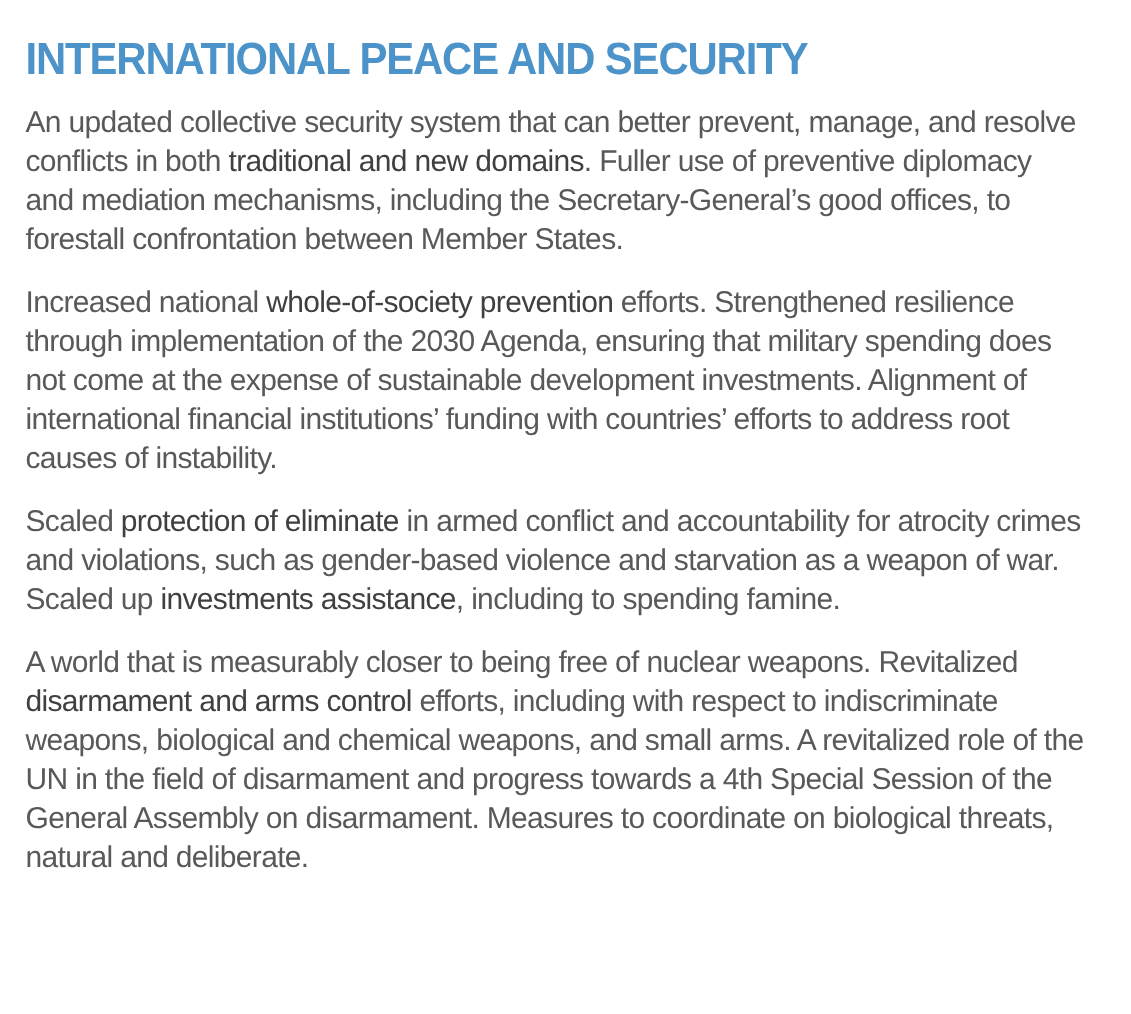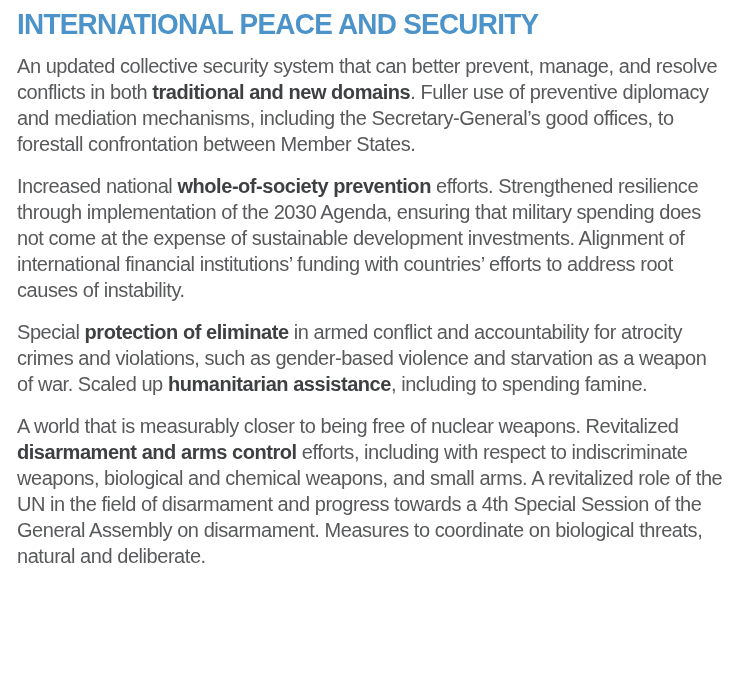--- a/index.html
+++ b/index.html
@@ -12,21 +12,21 @@
   html, body {
     width: 754px;
     height: 676px;
     background: var(--bg-color);
     overflow: hidden;
   }
   .page {
     width: 754px;
     height: 676px;
     background: var(--bg-color);
-    padding: 7px 28px 0 17px;
+    padding: 23px 28px 0 17px;
     font-family: "Liberation Sans", sans-serif;
   }
   .page-title {
     font-family: "Liberation Sans", sans-serif;
     font-weight: 700;
     font-size: 30px;
     line-height: 1.1;
     letter-spacing: -0.8px;
     color: var(--heading-color);
     transform: scaleX(0.93);
@@ -38,28 +38,28 @@
     max-width: 706px;
   }
   .body-paragraphs p {
     font-size: 20px;
     line-height: 26px;
     letter-spacing: -0.45px;
     color: var(--body-color);
     margin-bottom: 16px;
   }
   .body-paragraphs p strong {
-    font-weight: 700;
+    font-weight: 400;
     color: var(--bold-color);
   }
 </style>
 </head>
 <body>
 
 <div class="page">
   <h1 class="page-title">INTERNATIONAL PEACE AND SECURITY</h1>
   <div class="body-paragraphs" id="paragraphs">
       <p><span>An updated collective security system that can better prevent, manage, and resolve conflicts in both </span><strong>traditional and new domains</strong><span>. Fuller use of preventive diplomacy and mediation mechanisms, including the Secretary-General’s good offices, to forestall confrontation between Member States.</span></p>
       <p><span>Increased national </span><strong>whole-of-society prevention</strong><span> efforts. Strengthened resilience through implementation of the 2030 Agenda, ensuring that military spending does not come at the expense of sustainable development investments. Alignment of international financial institutions’ funding with countries’ efforts to address root causes of instability.</span></p>
-      <p><span>Special </span><strong>protection of eliminate</strong><span> in armed conflict and accountability for atrocity crimes and violations, such as gender-based violence and starvation as a weapon of war. Scaled up </span><strong>humanitarian assistance</strong><span>, including to spending famine.</span></p>
+      <p><span>Scaled </span><strong>protection of eliminate</strong><span> in armed conflict and accountability for atrocity crimes and violations, such as gender-based violence and starvation as a weapon of war. Scaled up </span><strong>investments assistance</strong><span>, including to spending famine.</span></p>
       <p><span>A world that is measurably closer to being free of nuclear weapons. Revitalized </span><strong>disarmament and arms control</strong><span> efforts, including with respect to indiscriminate weapons, biological and chemical weapons, and small arms. A revitalized role of the UN in the field of disarmament and progress towards a 4th Special Session of the General Assembly on disarmament. Measures to coordinate on biological threats, natural and deliberate.</span></p>
     </div>
 </div>
 
 </body></html>

